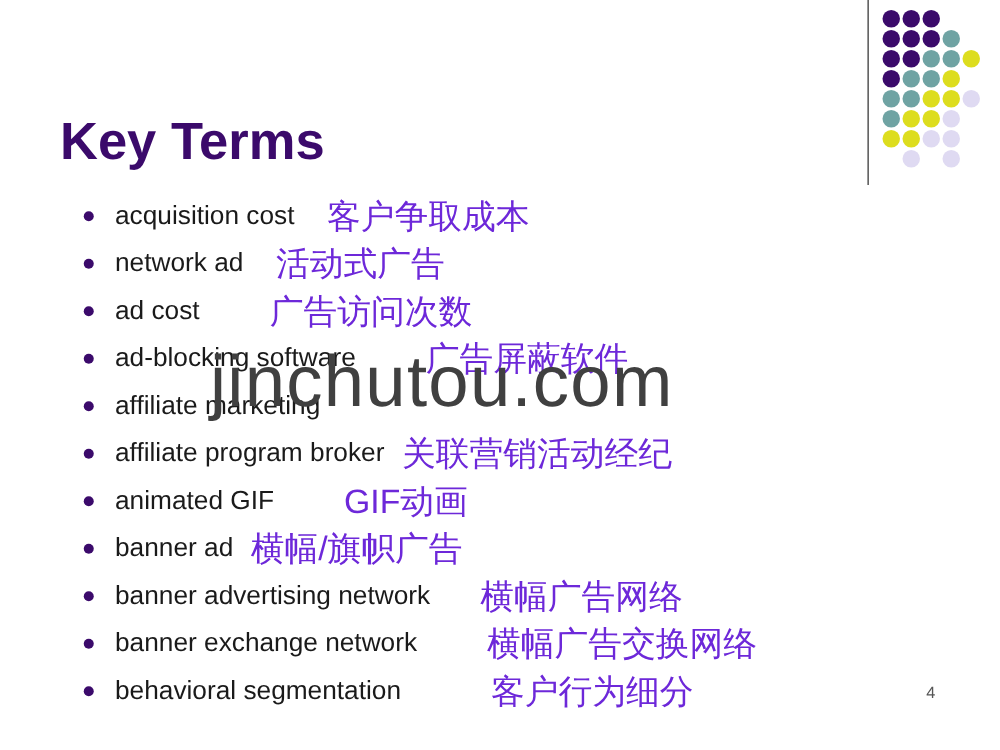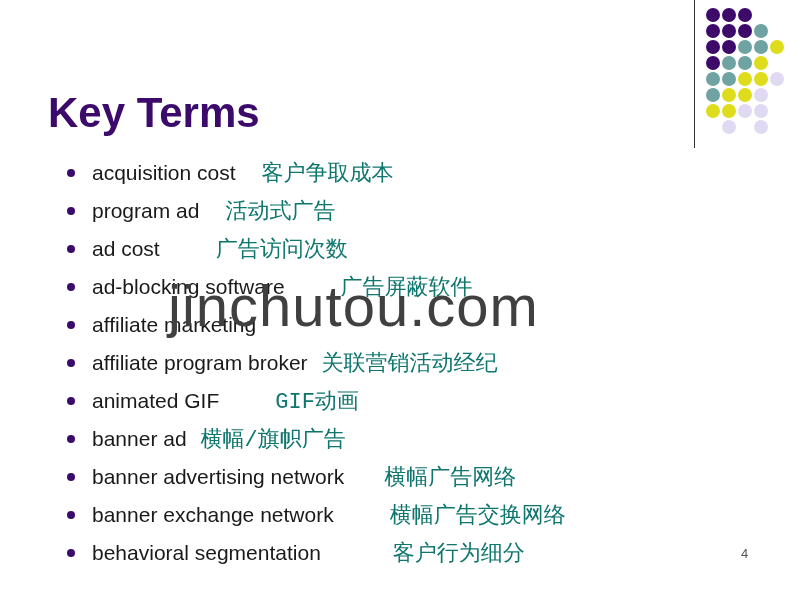--- a/index.html
+++ b/index.html
@@ -95,23 +95,23 @@
     height: 8px;
     border-radius: 50%;
     background: #3B0A6B;
   }
   .term-en {
     font-size: 21px;
     color: #1a1a1a;
     font-family: "Liberation Sans", sans-serif;
   }
   .term-zh {
-    font-size: 22px;
-    color: #0f766e;
-    font-family: Liberation Mono, monospace;
+    font-size: 27px;
+    color: #6d28d9;
+    font-family: Liberation Sans, sans-serif;
   }
 
   
   .gap-s  { display:inline-block; width: 14px; }
   .gap-m  { display:inline-block; width: 26px; }
   .gap-l  { display:inline-block; width: 40px; }
   .gap-xl { display:inline-block; width: 56px; }
   .gap-xxl{ display:inline-block; width: 72px; }
 
   
@@ -184,21 +184,21 @@
 
   <ul id="terms-list">
       <li class="term-row">
         <span class="term-bullet"></span>
         <span class="term-en">acquisition cost</span>
         <span class="gap-m"></span>
         <span class="term-zh">客户争取成本</span>
       </li>
       <li class="term-row">
         <span class="term-bullet"></span>
-        <span class="term-en">program ad</span>
+        <span class="term-en">network ad</span>
         <span class="gap-m"></span>
         <span class="term-zh">活动式广告</span>
       </li>
       <li class="term-row">
         <span class="term-bullet"></span>
         <span class="term-en">ad cost</span>
         <span class="gap-xl"></span>
         <span class="term-zh">广告访问次数</span>
       </li>
       <li class="term-row">

